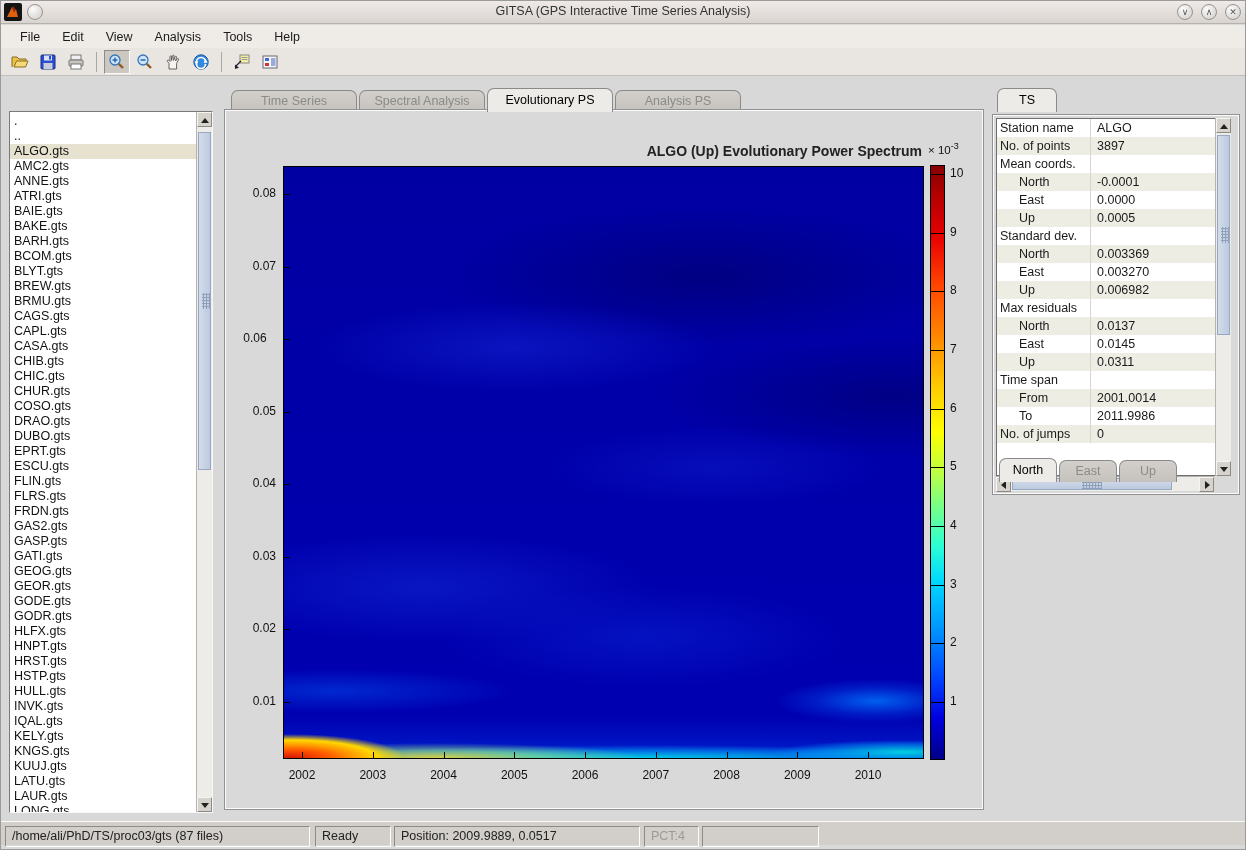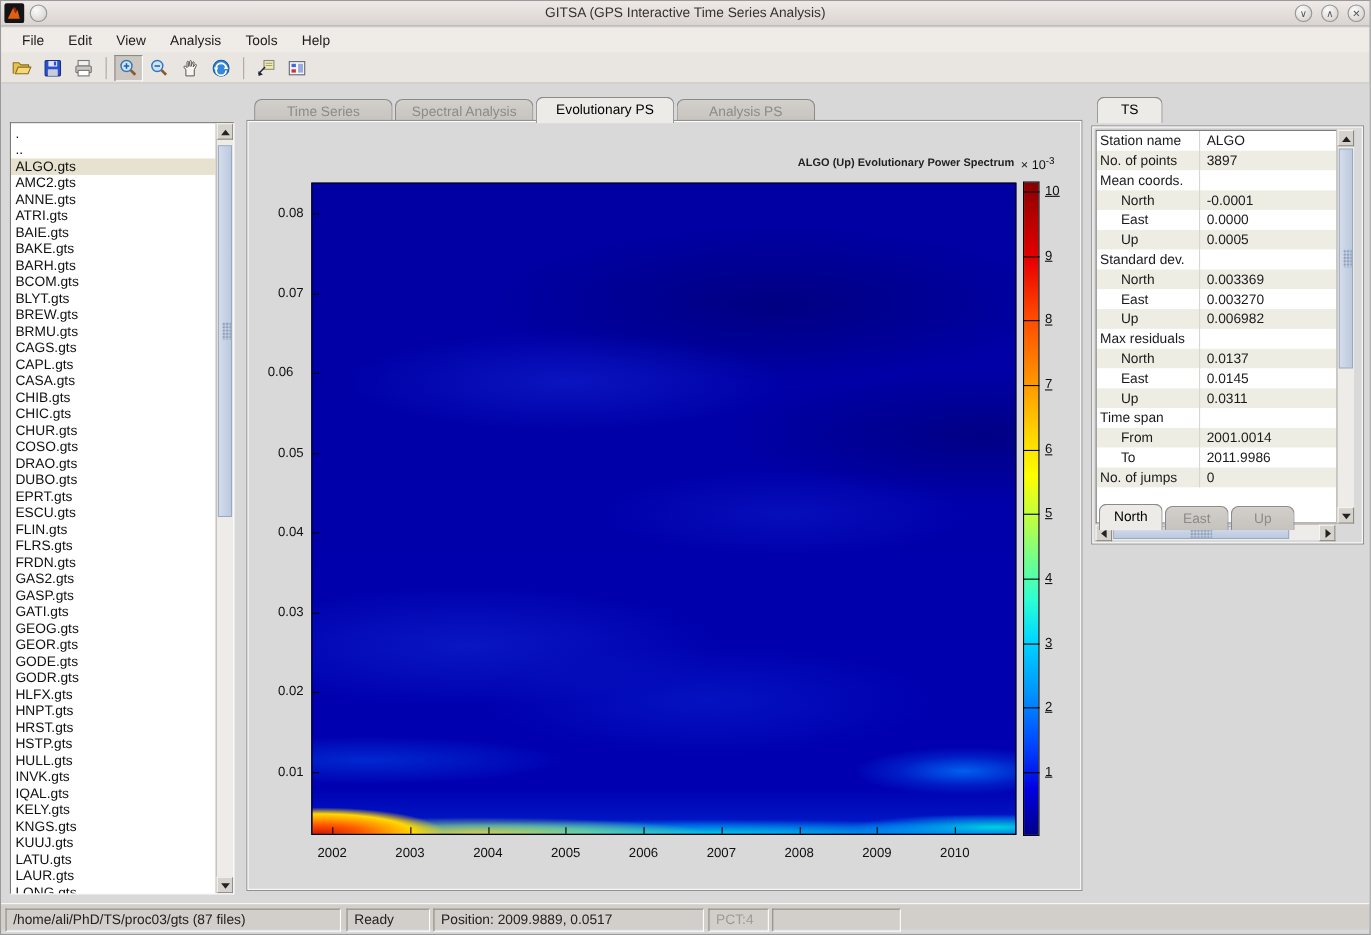--- a/index.html
+++ b/index.html
@@ -80,30 +80,30 @@
       radial-gradient(ellipse 180px 22px at 50px 524px, rgba(0,80,240,0.5) 0%, rgba(0,40,210,0) 100%),
       linear-gradient(to top, rgba(0,70,235,0.5) 0px, rgba(0,60,230,0.3) 16px, rgba(0,60,230,0) 42px),
       radial-gradient(ellipse 200px 45px at 230px 180px, rgba(20,40,215,0.5) 0%, rgba(20,40,215,0) 100%),
       radial-gradient(ellipse 230px 55px at 140px 420px, rgba(20,50,220,0.45) 0%, rgba(20,50,220,0) 100%),
       radial-gradient(ellipse 170px 40px at 430px 300px, rgba(15,35,210,0.4) 0%, rgba(15,35,210,0) 100%),
       radial-gradient(ellipse 200px 50px at 360px 470px, rgba(10,40,215,0.45) 0%, rgba(10,40,215,0) 100%),
       radial-gradient(ellipse 260px 70px at 420px 110px, rgba(0,0,95,0.5) 0%, rgba(0,0,95,0) 100%),
       radial-gradient(ellipse 240px 60px at 610px 230px, rgba(0,0,90,0.45) 0%, rgba(0,0,90,0) 100%),
       linear-gradient(180deg, #0000a2 0%, #0000ac 60%, #0000b2 100%); }
 
-  .plot-title { position:absolute; right:60px; top:32px; font-size:10px; font-weight:bold; color:#222; }
+  .plot-title { position:absolute; right:60px; top:32px; font-size:14px; font-weight:bold; color:#222; }
   .ytick-label { position:absolute; left:8px; width:42px; text-align:right; font-size:12px; color:#111; }
   .ytick-mark { position:absolute; left:58px; width:6px; height:1px; background:#000; }
   .xtick-label { position:absolute; width:44px; text-align:center; font-size:12px; color:#111; }
   .xtick-mark { position:absolute; width:1px; height:6px; background:#000; }
   .colorbar { position:absolute; left:704px; top:54px; width:15px; height:595px; border:1px solid #000;
     background:linear-gradient(180deg,#870000 0%,#b40000 5%,#e80000 12%,#ff4400 20%,#ff9100 30%,#ffd000 38%,
       #fdff00 45%,#b8ff47 52%,#6fff8e 58%,#2cffd3 64%,#00d8ff 70%,#0096ff 78%,#0048ff 86%,#0000e0 93%,#000089 100%); }
   .cb-tick-mark { position:absolute; left:704px; width:15px; height:1px; background:#000; }
-  .cb-tick-label { position:absolute; left:724px; font-size:12px; color:#111;text-decoration:underline; }
+  .cb-tick-label { position:absolute; left:724px; font-size:12px; color:#111; }
   .cb-exp { position:absolute; left:702px; top:30px; font-size:11.5px; color:#111; }
   .cb-exp sup { font-size:9px; }
 
   
   #ts-tabbar { left:996px; top:12px; }
   #ts-tabbar .tab { width:60px; }
   #ts-panel { left:992px; top:39px; width:246px; height:379px; }
   .ts-table-wrap { position:absolute; left:2px; top:2px; width:220px; bottom:17px; background:#fff;
     border:1px solid #6e6e6e; overflow:hidden; }
   .trow { display:flex; height:18px; line-height:18px; font-size:12.5px; color:#1a1a1a; background:#fff; }

